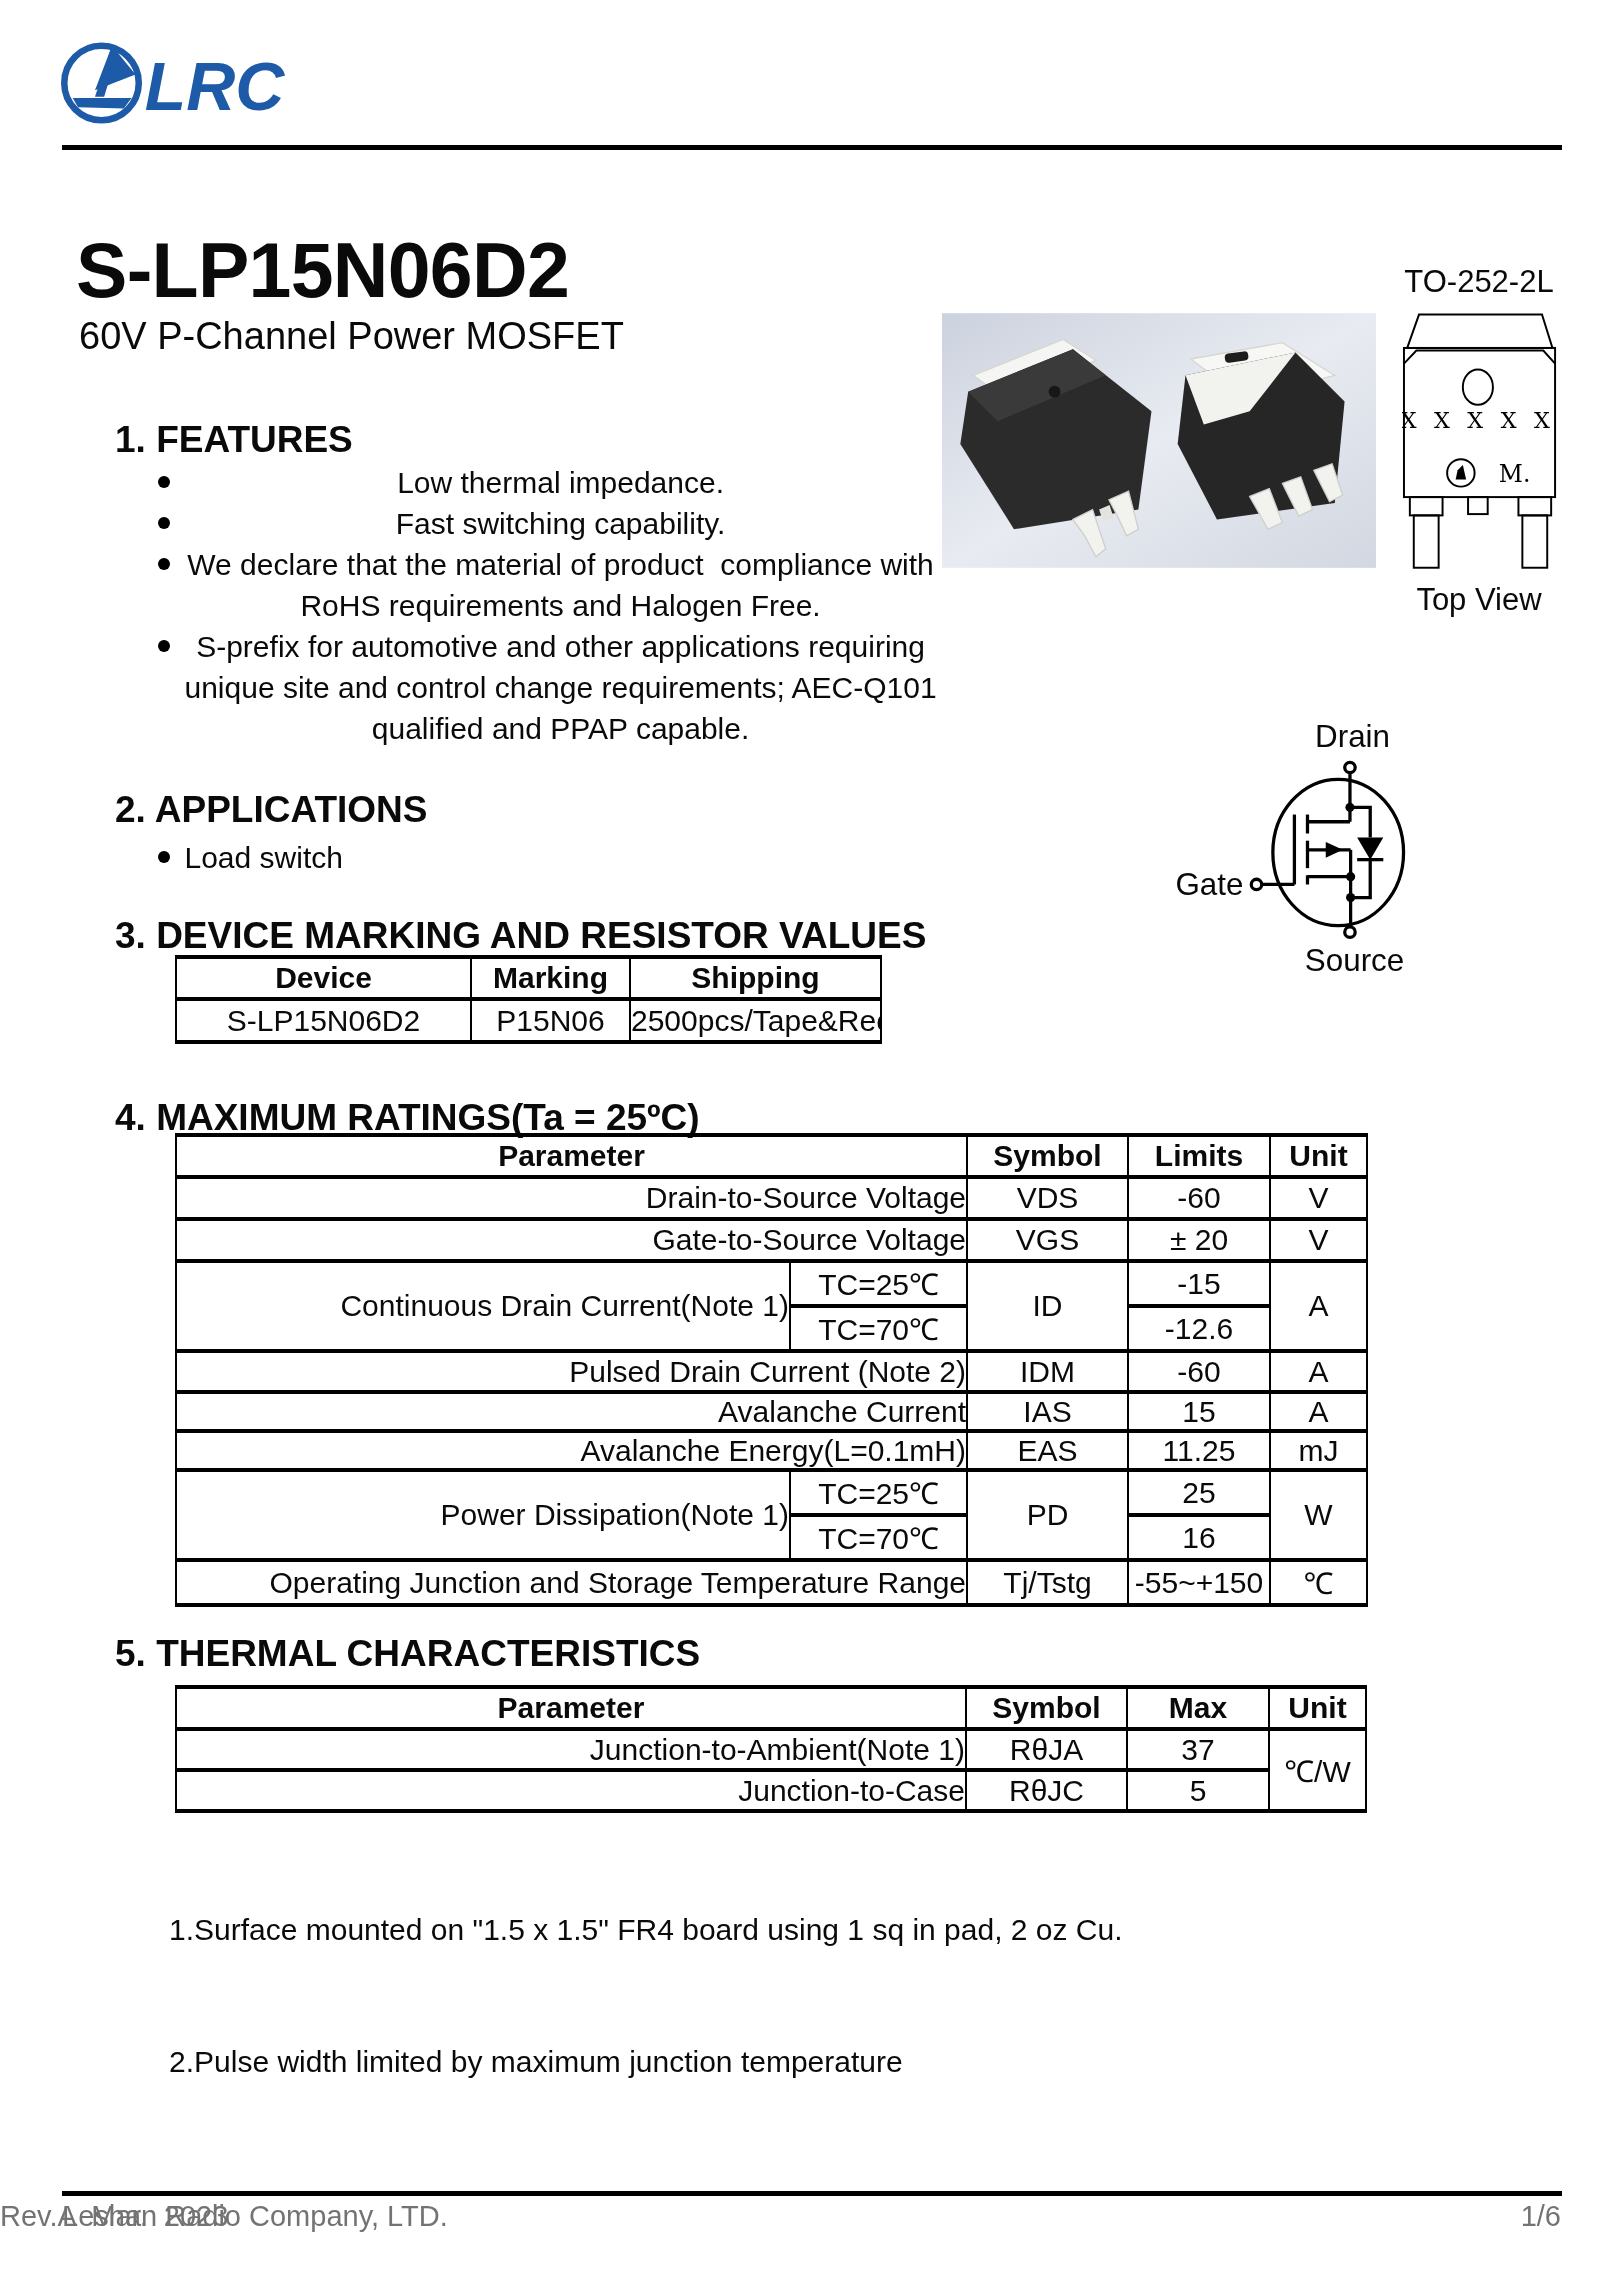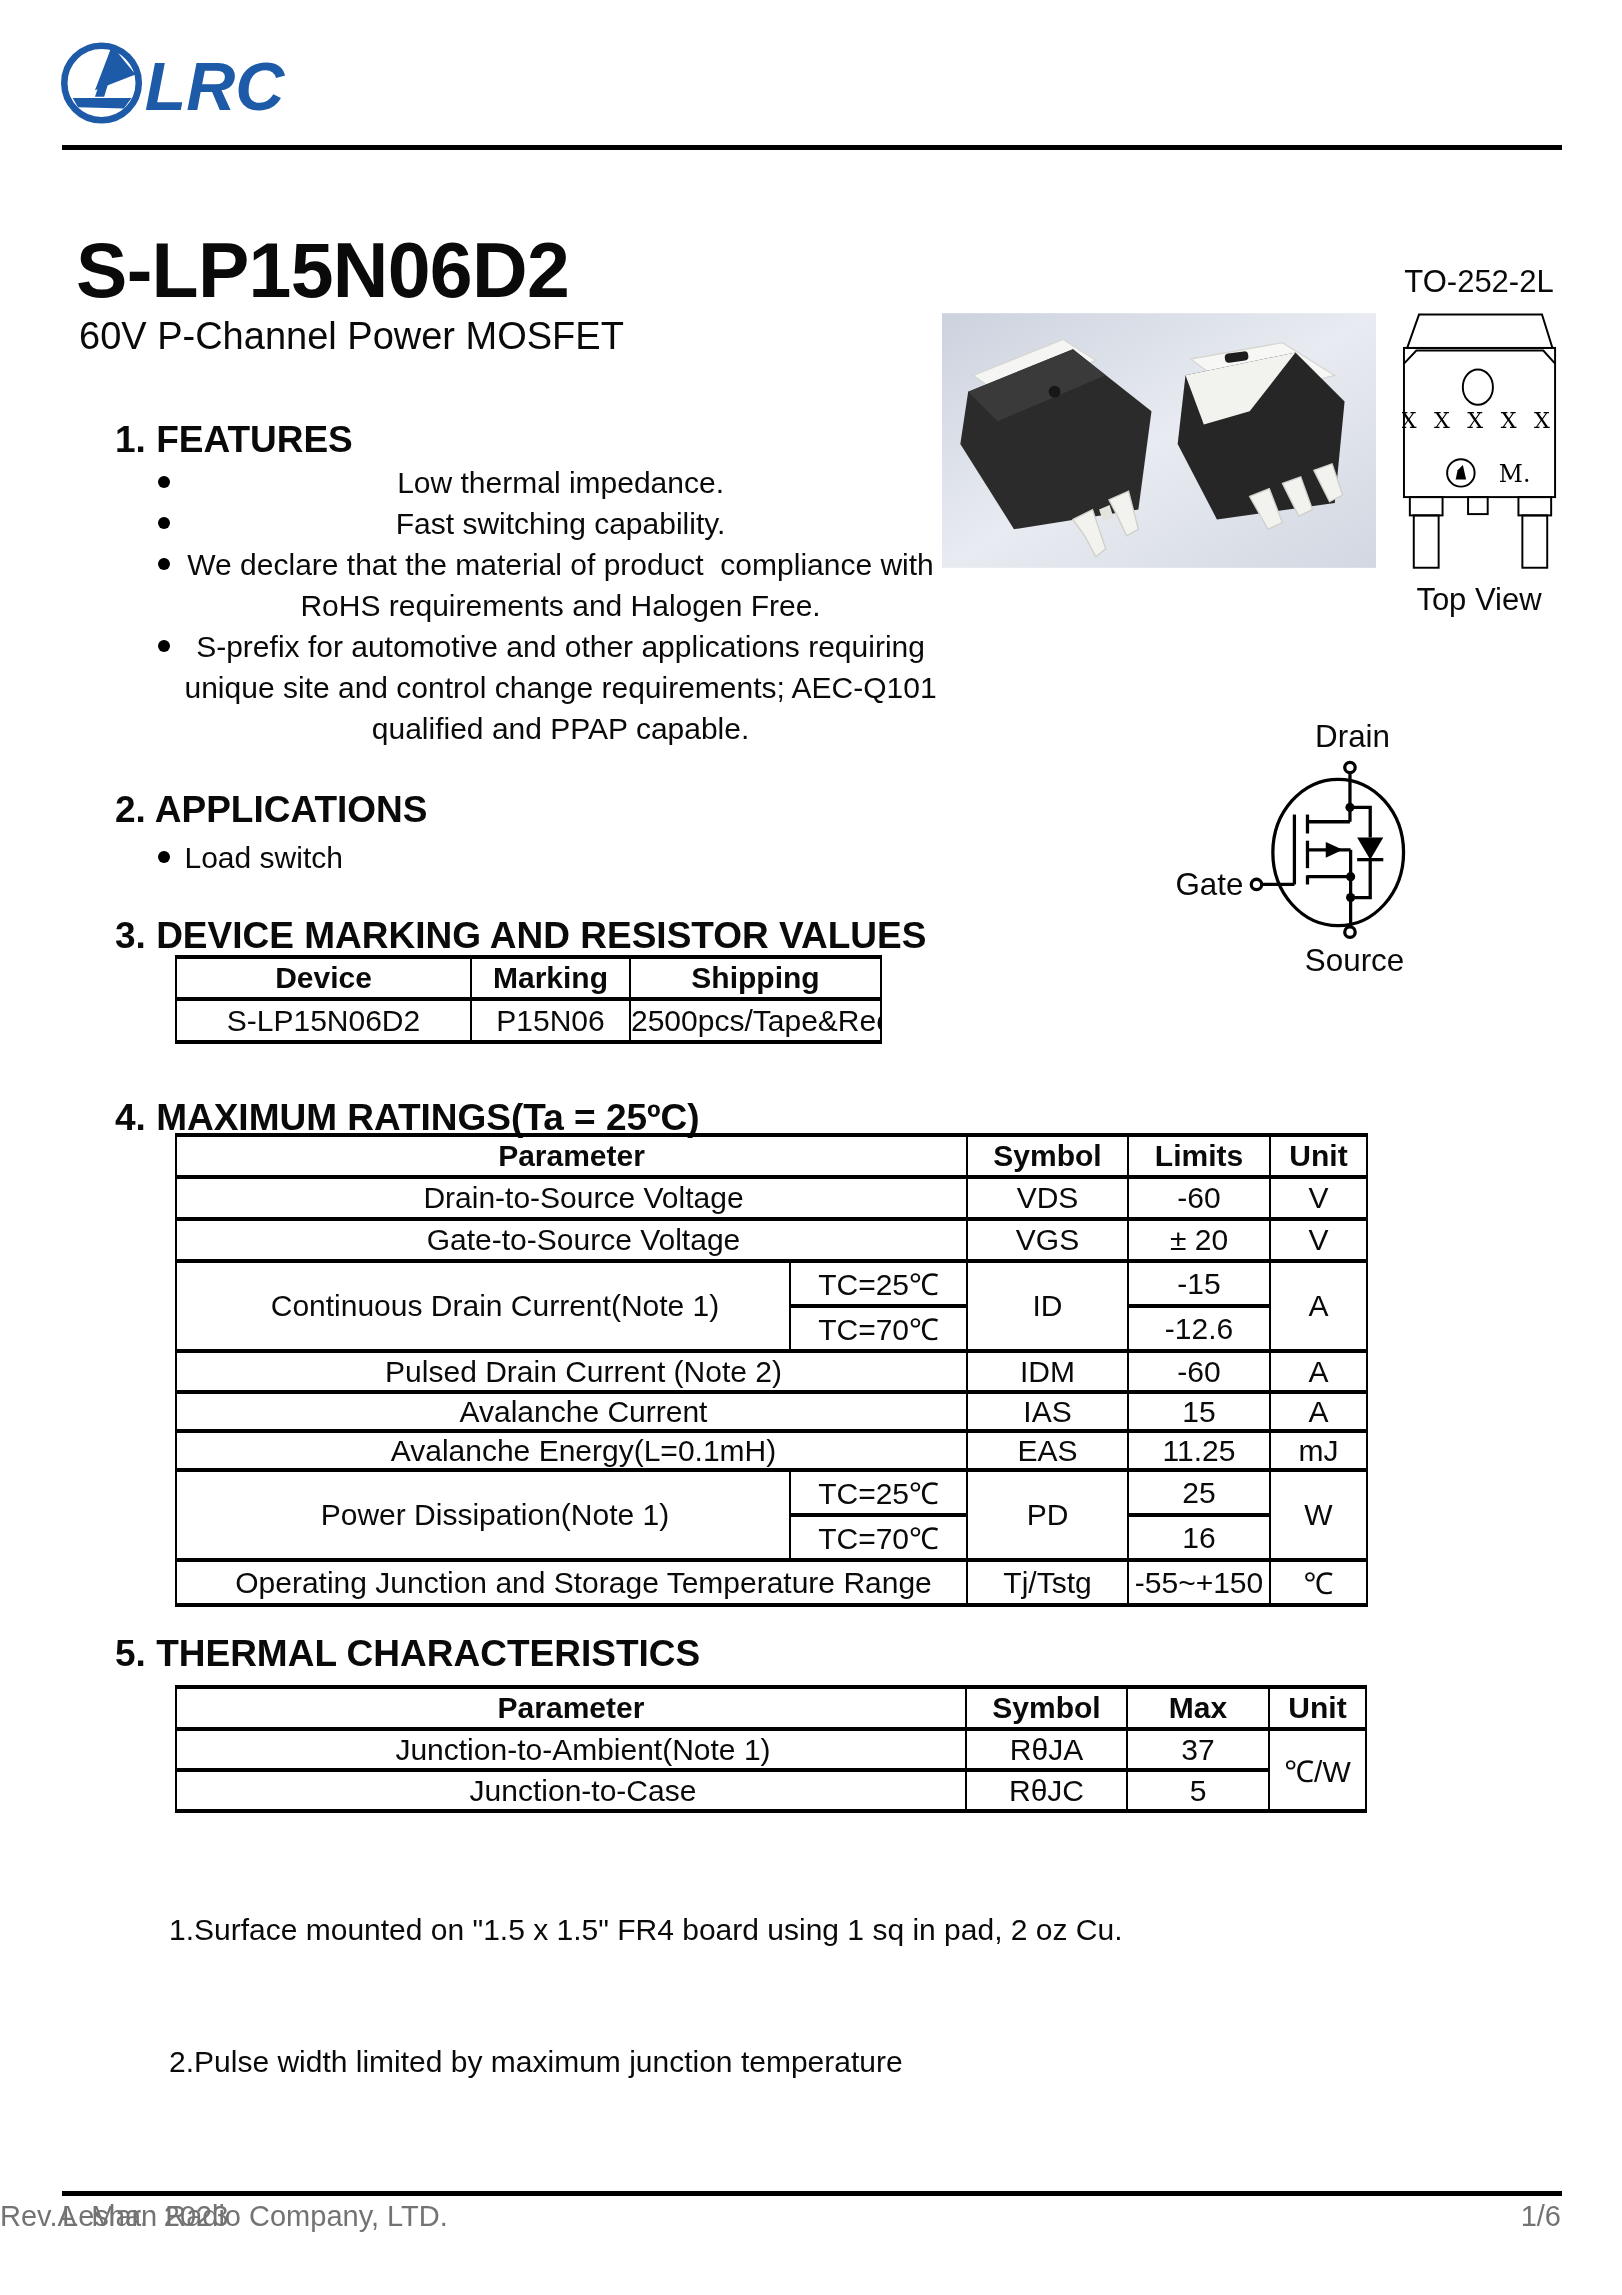--- a/index.html
+++ b/index.html
@@ -27,21 +27,21 @@
   
   .bullets{position:absolute;left:157px;font-size:30px;line-height:41px;}
   .feat-item{position:relative;padding-left:27.5px;text-align:center;}
   .feat-item::before{content:"";position:absolute;left:1.3px;top:14.4px;width:11.8px;height:11.8px;border-radius:50%;background:#000;}
   .feat-line{white-space:pre;}
 
   
   table.t{border-collapse:collapse;table-layout:fixed;font-size:30px;}
   table.t td{border:2.6px solid #000;border-top-width:4.6px;border-bottom-width:4.6px;
              text-align:center;vertical-align:middle;padding:0;overflow:hidden;}
-  table.t td.param{text-align:center;padding-left:24px;}
+  table.t td.param{text-align:right;padding-left:24px;}
   table.t td.hdr{font-weight:bold;}
   .t3{position:absolute;left:175px;top:955px;width:705px;}
   .t4{position:absolute;left:175px;top:1133px;width:1190px;}
   .t5{position:absolute;left:175px;top:1685px;width:1190px;}
 
   .notes{position:absolute;left:169px;top:1820px;font-size:30px;line-height:44px;white-space:pre;}
 
   
   .footer-rule{position:absolute;left:62px;top:2191px;width:1500px;height:4.6px;background:#000;}
   .footer-text{position:absolute;top:2200px;font-size:29px;color:#737373;white-space:pre;}

